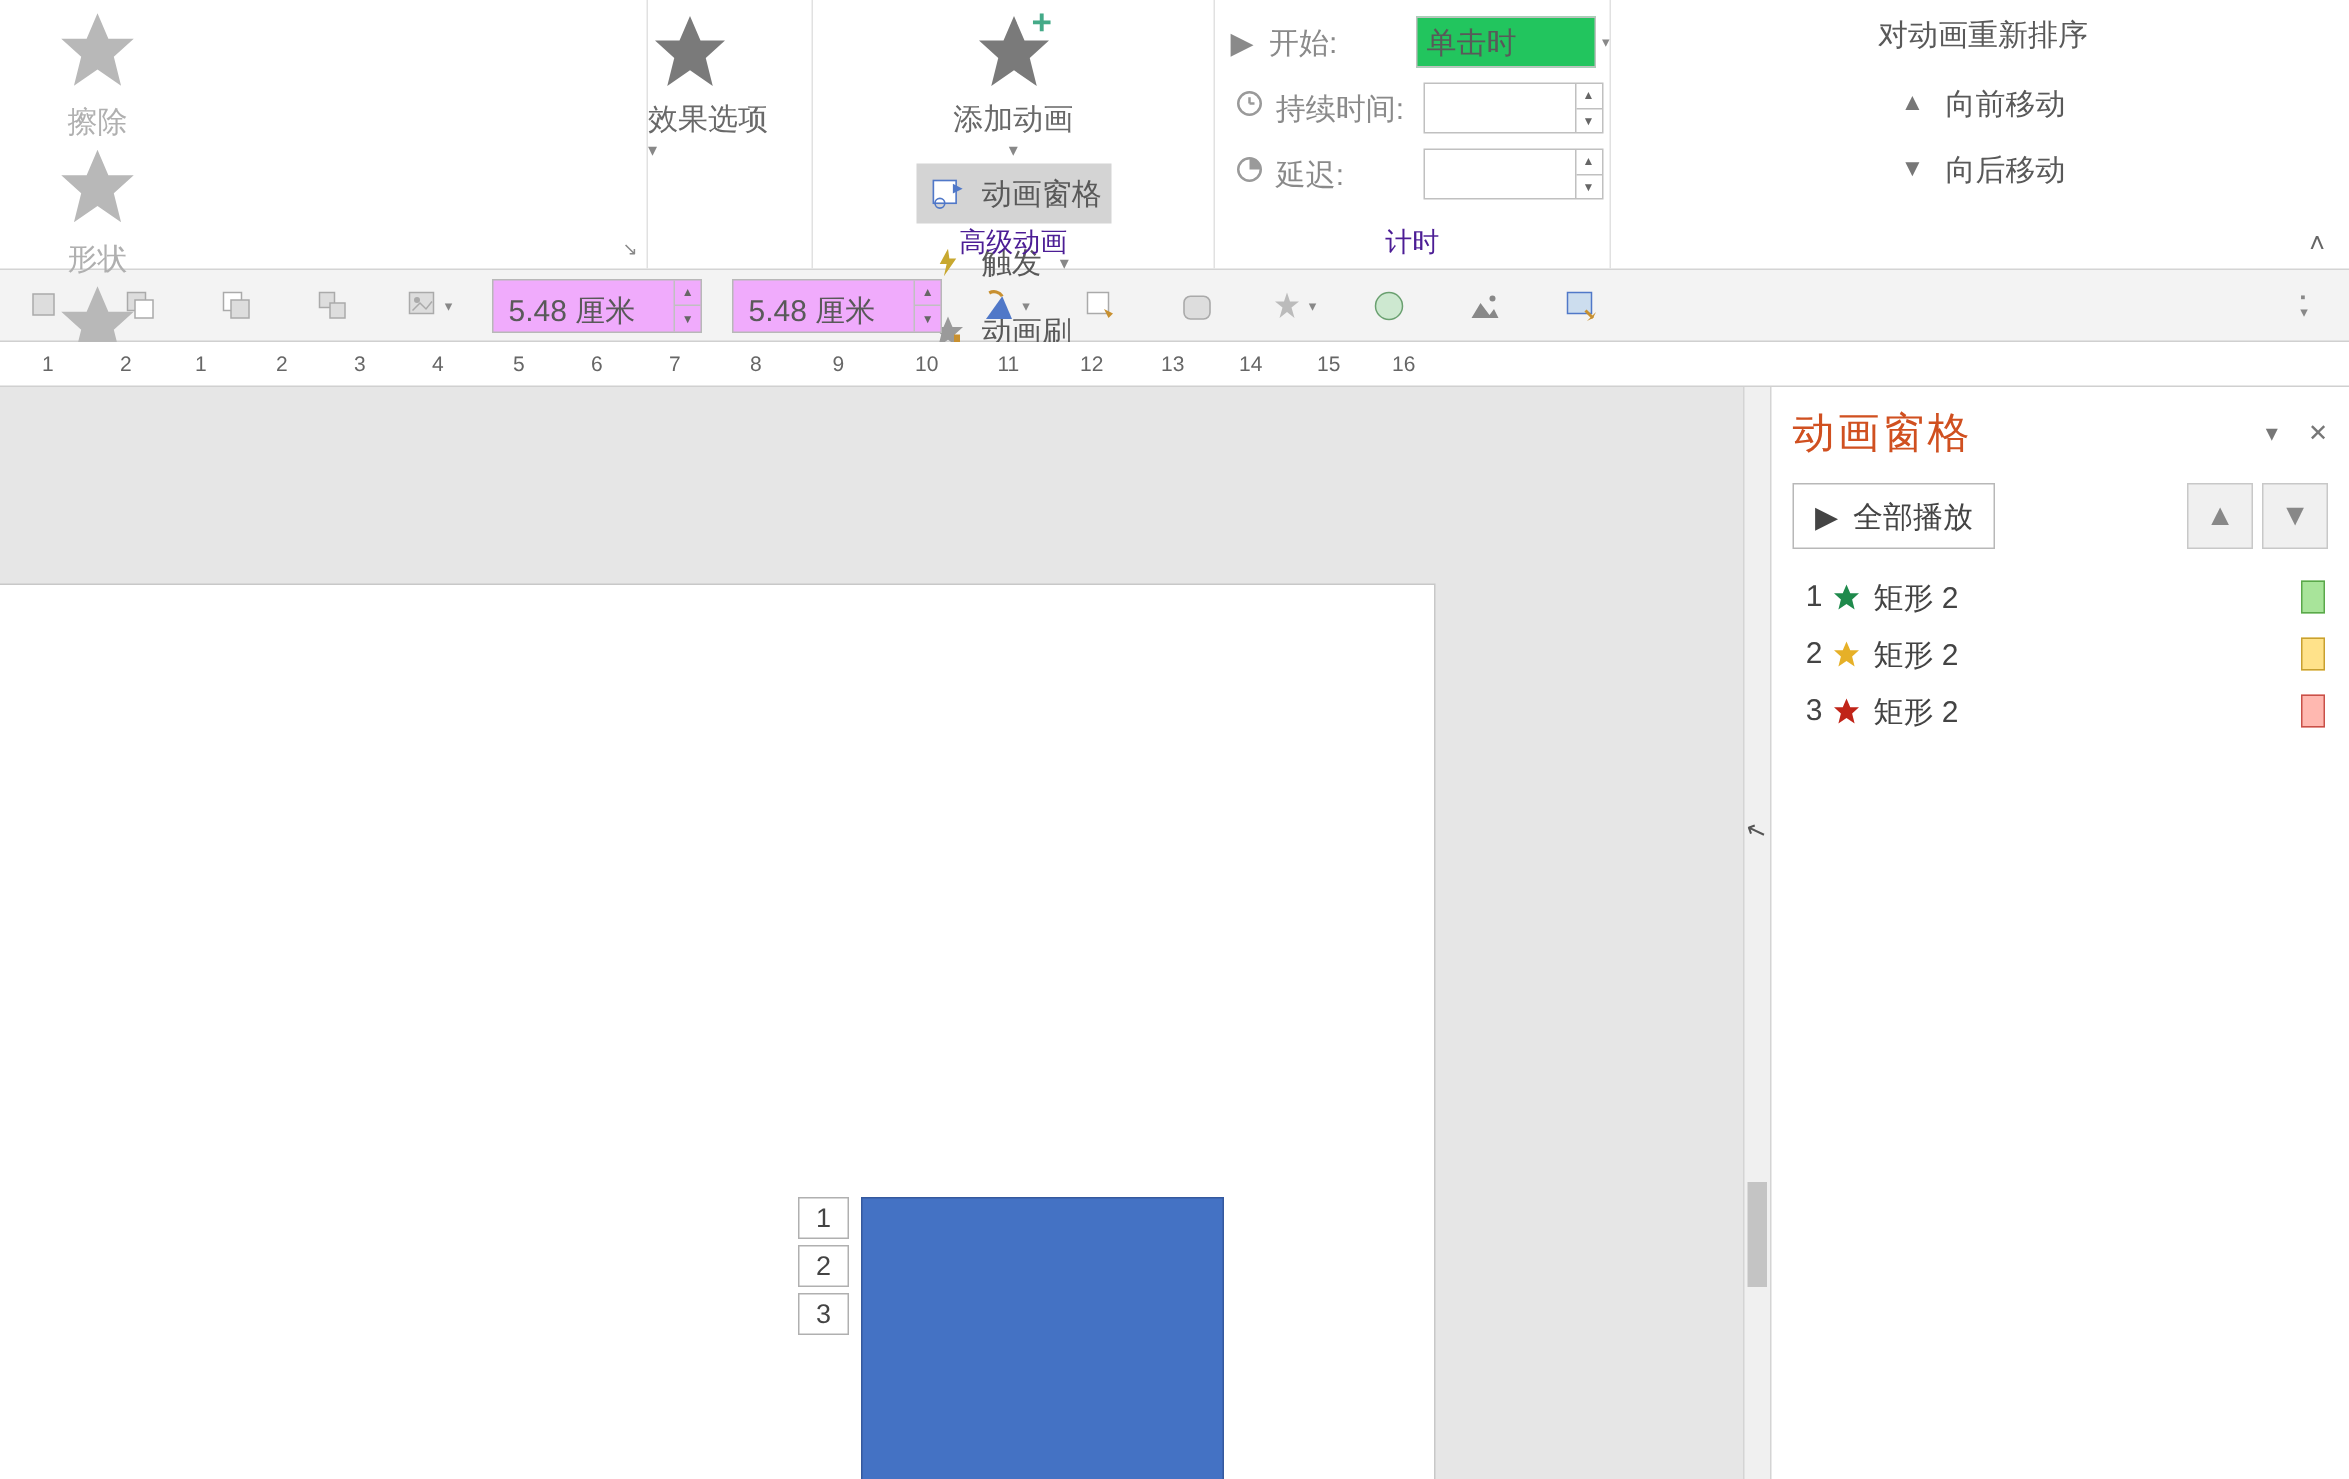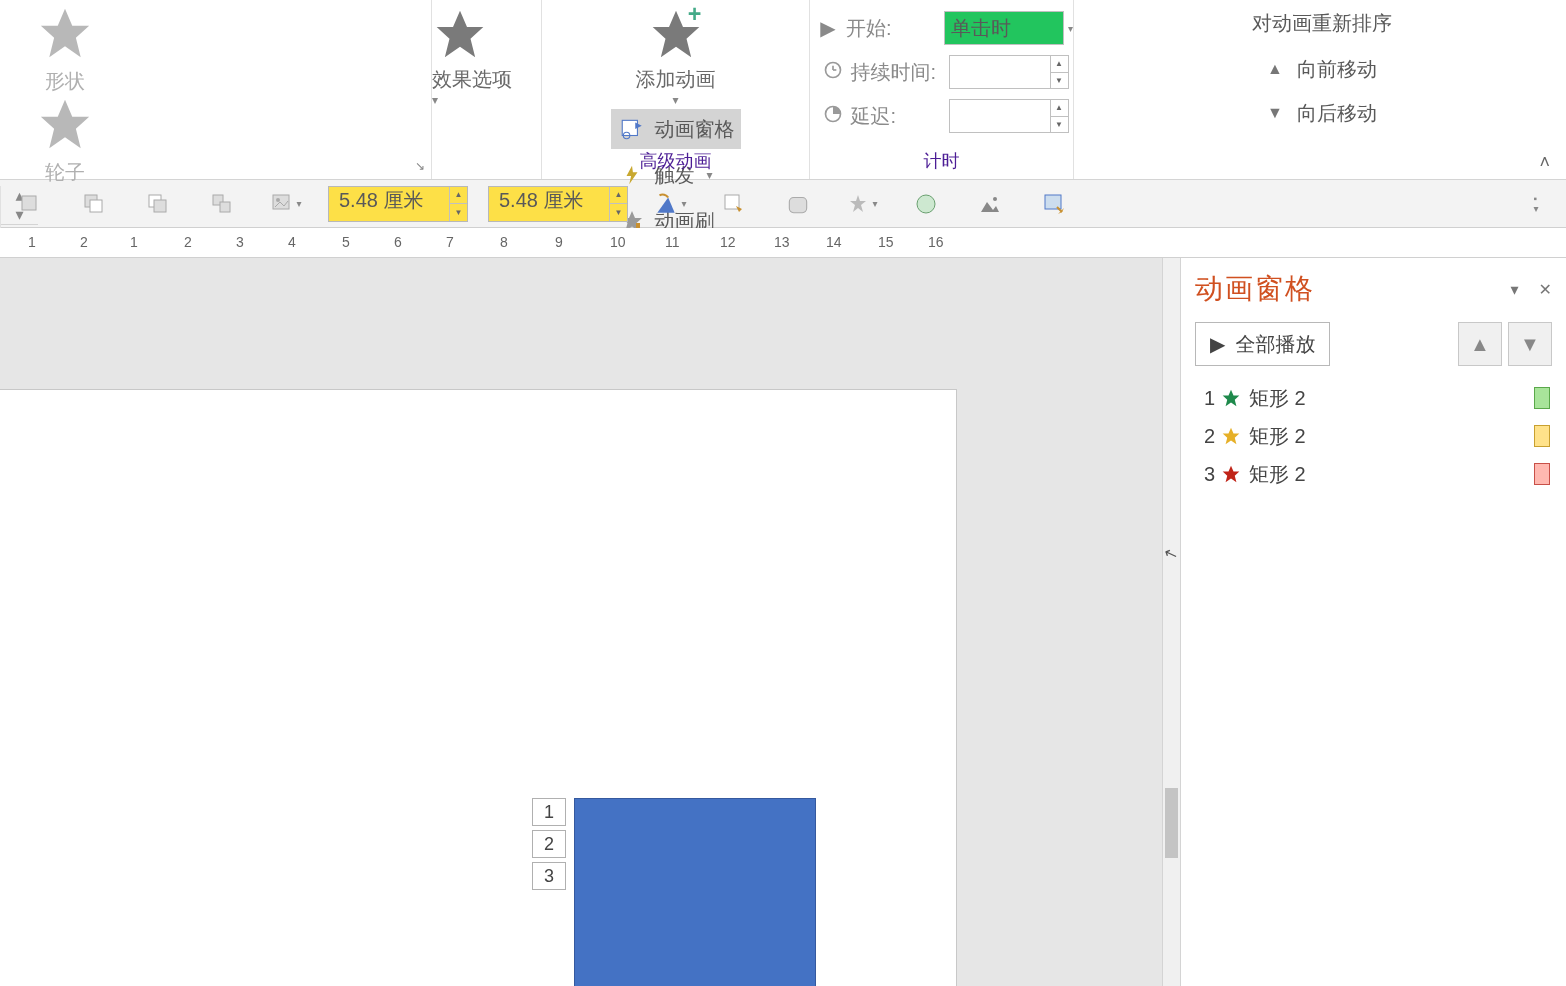--- a/index.html
+++ b/index.html
@@ -53,21 +53,21 @@
   .reorder .hdr { font-size: 20px; color: #595959; margin-bottom: 10px; }
   .reorder .row { display: flex; align-items: center; gap: 10px; height: 44px; font-size: 20px; color: #595959; }
   .reorder .ricn { font-size: 16px; color: #777; width: 20px; }
   .collapse-caret { position: absolute; right: 16px; bottom: 6px; font-size: 18px; color: #666; }
 
   .star-svg { fill: #b8b8b8; }
 
   
   .qat { height: 48px; background: #f3f3f3; border-bottom: 1px solid #d0d0d0; display: flex; align-items: center; gap: 20px; padding: 0 8px; }
   .qat .qbtn { width: 44px; height: 36px; display: flex; align-items: center; justify-content: center; color: #999; position: relative; }
-  .qat .sizebox { height: 36px; border: 1px solid #b8b8b8; background: #fde047; display: flex; align-items: flex-start; padding: 0 10px; font-size: 20px; color: #595959; width: 140px; position: relative; }
+  .qat .sizebox { height: 36px; border: 1px solid #b8b8b8; background: #f0abfc; display: flex; align-items: flex-end; padding: 0 10px; font-size: 20px; color: #595959; width: 140px; position: relative; }
   .qat .sizebox .spinbtn { position: absolute; right: 0; top: 0; bottom: 0; width: 18px; display: flex; flex-direction: column; border-left: 1px solid #c0c0c0; }
   .qat .sizebox .spinbtn div { flex: 1; display: flex; align-items: center; justify-content: center; font-size: 8px; color: #666; }
   .qat .sizebox .spinbtn div:first-child { border-bottom: 1px solid #c0c0c0; }
   .qat .dd { font-size: 10px; color: #888; margin-left: 2px; }
 
   
   .ruler { height: 30px; background: #fff; border-bottom: 1px solid #d0d0d0; position: relative; overflow: hidden; font-size: 14px; color: #666; }
   .ruler .num { position: absolute; top: 6px; }
 
   
@@ -108,20 +108,26 @@
 
   
   .gstar { display: inline-block; }
 </style>
 </head>
 <body>
 
 <div class="ribbon">
 
   <div class="ribbon-group anim-gallery">
+    <div class="anim-item">
+      <svg class="star gstar" viewBox="0 0 24 24">
+          <polygon class="star-svg" points="12,2 15,9 22,9 16.5,14 18.5,22 12,17.5 5.5,22 7.5,14 2,9 9,9"></polygon>
+        </svg>
+      <span class="lbl">擦除</span>
+    </div>
     <div class="anim-item">
       <svg class="star gstar" viewBox="0 0 24 24">
           <polygon class="star-svg" points="12,2 15,9 22,9 16.5,14 18.5,22 12,17.5 5.5,22 7.5,14 2,9 9,9"></polygon>
         </svg>
       <span class="lbl">形状</span>
     </div>
     <div class="anim-item">
       <svg class="star gstar" viewBox="0 0 24 24">
           <polygon class="star-svg" points="12,2 15,9 22,9 16.5,14 18.5,22 12,17.5 5.5,22 7.5,14 2,9 9,9"></polygon>
         </svg>

